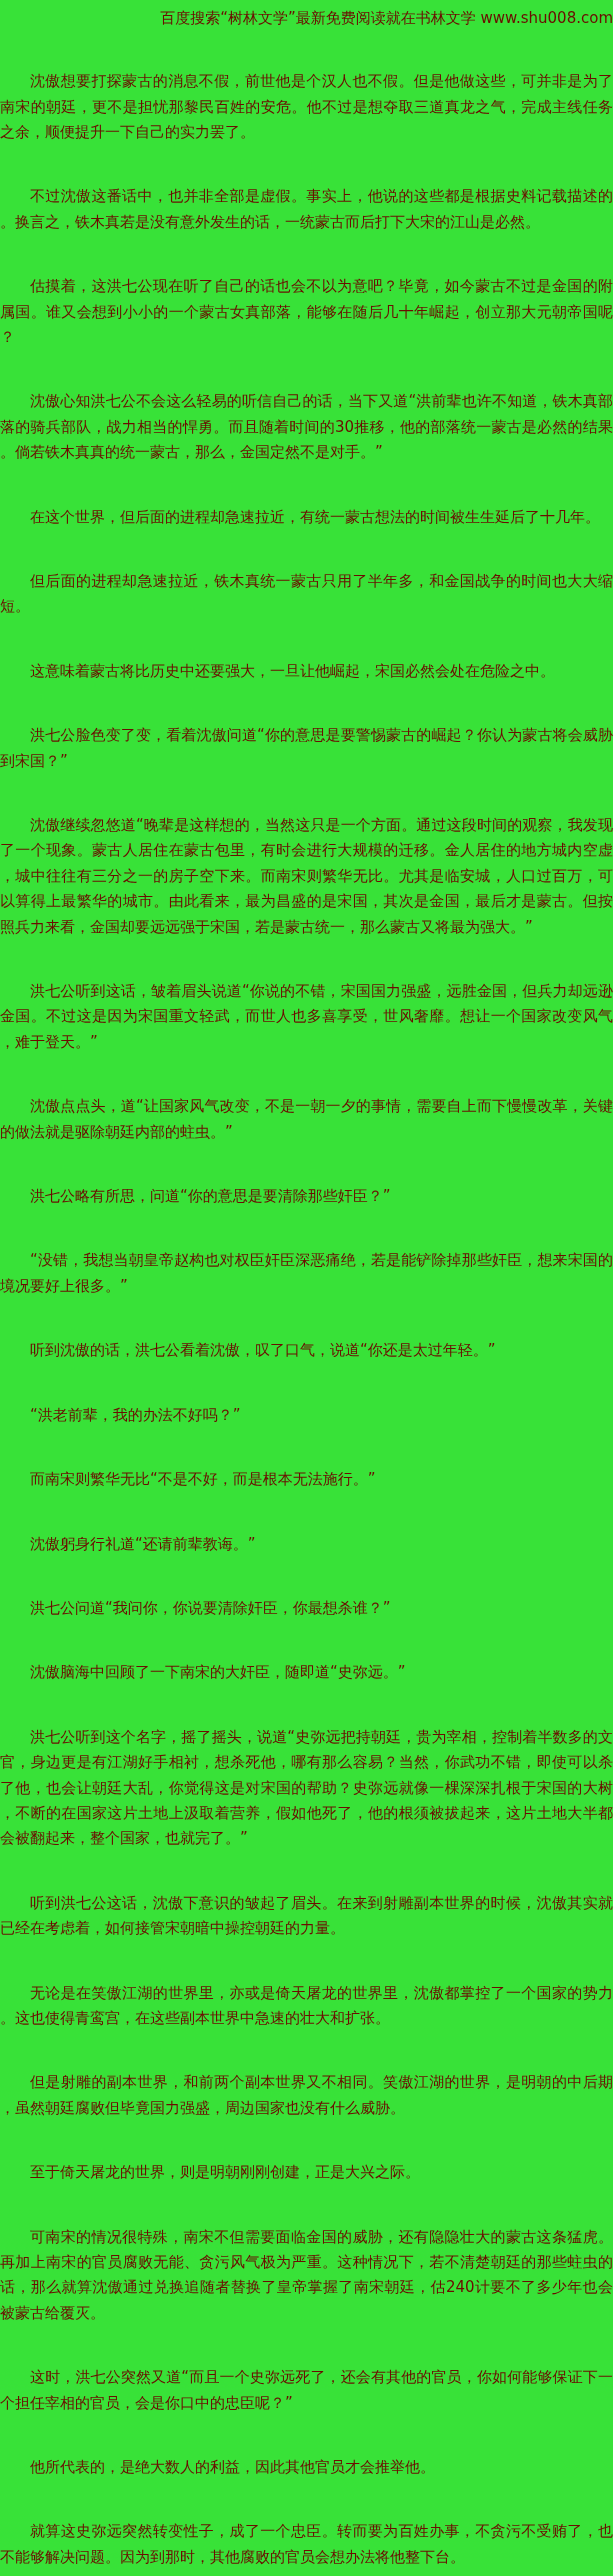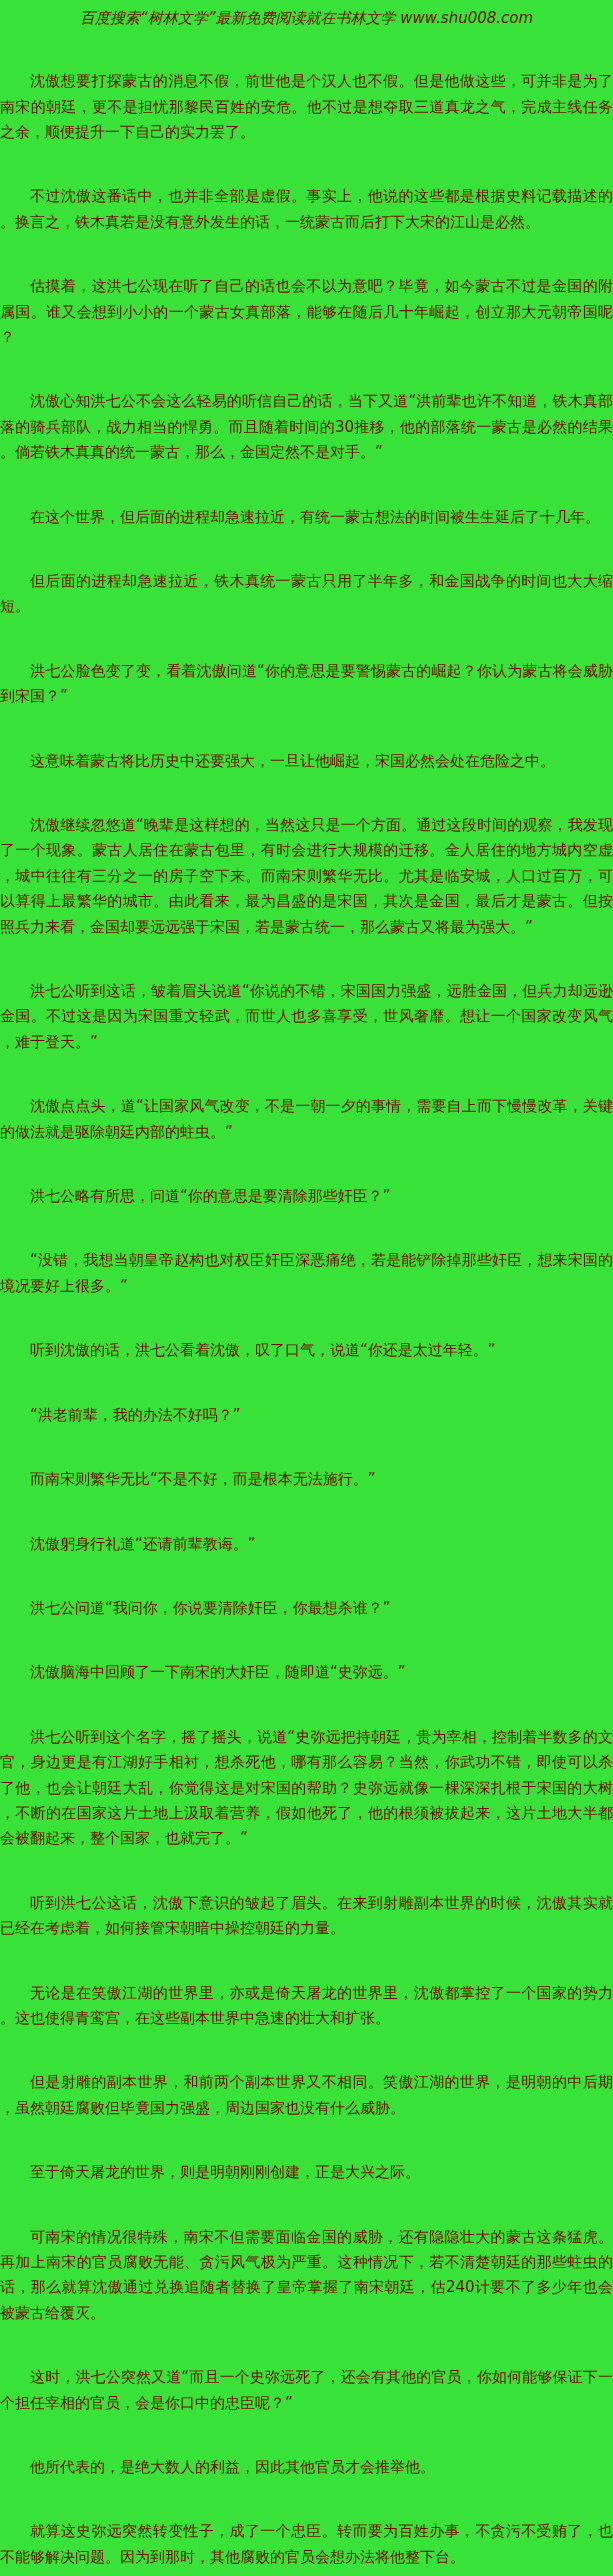--- a/index.html
+++ b/index.html
@@ -8,24 +8,23 @@
     height: 2576px;
     overflow: hidden;
     background: #38E238;
     color: #6B0D00;
     font-family: "DejaVu Sans", "Liberation Sans", sans-serif;
     font-size: 15px;
     line-height: 25.4px;
   }
   .page { width: 613px; }
   .promo-top {
-    text-align: center;
+    text-align: right;
     padding-top: 6.1px;
     line-height: 24px;
-    font-style: italic;
   }
   .para {
     margin: 39px 0;
     text-indent: 2em;
     text-align: justify;
     word-break: break-all;
     line-break: anywhere;
   }
   .notice {
     margin: 27px 0;
@@ -43,22 +42,22 @@
 
   <div class="promo-top">百度搜索“树林文学”最新免费阅读就在书林文学 www.shu008.com</div>
 
   <div>
       <p class="para">沈傲想要打探蒙古的消息不假，前世他是个汉人也不假。但是他做这些，可并非是为了南宋的朝廷，更不是担忧那黎民百姓的安危。他不过是想夺取三道真龙之气，完成主线任务之余，顺便提升一下自己的实力罢了。</p>
       <p class="para">不过沈傲这番话中，也并非全部是虚假。事实上，他说的这些都是根据史料记载描述的。换言之，铁木真若是没有意外发生的话，一统蒙古而后打下大宋的江山是必然。</p>
       <p class="para">估摸着，这洪七公现在听了自己的话也会不以为意吧？毕竟，如今蒙古不过是金国的附属国。谁又会想到小小的一个蒙古女真部落，能够在随后几十年崛起，创立那大元朝帝国呢？</p>
       <p class="para">沈傲心知洪七公不会这么轻易的听信自己的话，当下又道“洪前辈也许不知道，铁木真部落的骑兵部队，战力相当的悍勇。而且随着时间的30推移，他的部落统一蒙古是必然的结果。倘若铁木真真的统一蒙古，那么，金国定然不是对手。”</p>
       <p class="para">在这个世界，但后面的进程却急速拉近，有统一蒙古想法的时间被生生延后了十几年。</p>
       <p class="para">但后面的进程却急速拉近，铁木真统一蒙古只用了半年多，和金国战争的时间也大大缩短。</p>
+      <p class="para">这意味着蒙古将比历史中还要强大，一旦让他崛起，宋国必然会处在危险之中。</p>
       <p class="para">洪七公脸色变了变，看着沈傲问道“你的意思是要警惕蒙古的崛起？你认为蒙古将会威胁到宋国？”</p>
-      <p class="para">这意味着蒙古将比历史中还要强大，一旦让他崛起，宋国必然会处在危险之中。</p>
       <p class="para">沈傲继续忽悠道“晚辈是这样想的，当然这只是一个方面。通过这段时间的观察，我发现了一个现象。蒙古人居住在蒙古包里，有时会进行大规模的迁移。金人居住的地方城内空虚，城中往往有三分之一的房子空下来。而南宋则繁华无比。尤其是临安城，人口过百万，可以算得上最繁华的城市。由此看来，最为昌盛的是宋国，其次是金国，最后才是蒙古。但按照兵力来看，金国却要远远强于宋国，若是蒙古统一，那么蒙古又将最为强大。”</p>
       <p class="para">洪七公听到这话，皱着眉头说道“你说的不错，宋国国力强盛，远胜金国，但兵力却远逊金国。不过这是因为宋国重文轻武，而世人也多喜享受，世风奢靡。想让一个国家改变风气，难于登天。”</p>
       <p class="para">沈傲点点头，道“让国家风气改变，不是一朝一夕的事情，需要自上而下慢慢改革，关键的做法就是驱除朝廷内部的蛀虫。”</p>
       <p class="para">洪七公略有所思，问道“你的意思是要清除那些奸臣？”</p>
       <p class="para">“没错，我想当朝皇帝赵构也对权臣奸臣深恶痛绝，若是能铲除掉那些奸臣，想来宋国的境况要好上很多。”</p>
       <p class="para">听到沈傲的话，洪七公看着沈傲，叹了口气，说道“你还是太过年轻。”</p>
       <p class="para">“洪老前辈，我的办法不好吗？”</p>
       <p class="para">而南宋则繁华无比“不是不好，而是根本无法施行。”</p>
       <p class="para">沈傲躬身行礼道“还请前辈教诲。”</p>
       <p class="para">洪七公问道“我问你，你说要清除奸臣，你最想杀谁？”</p>

